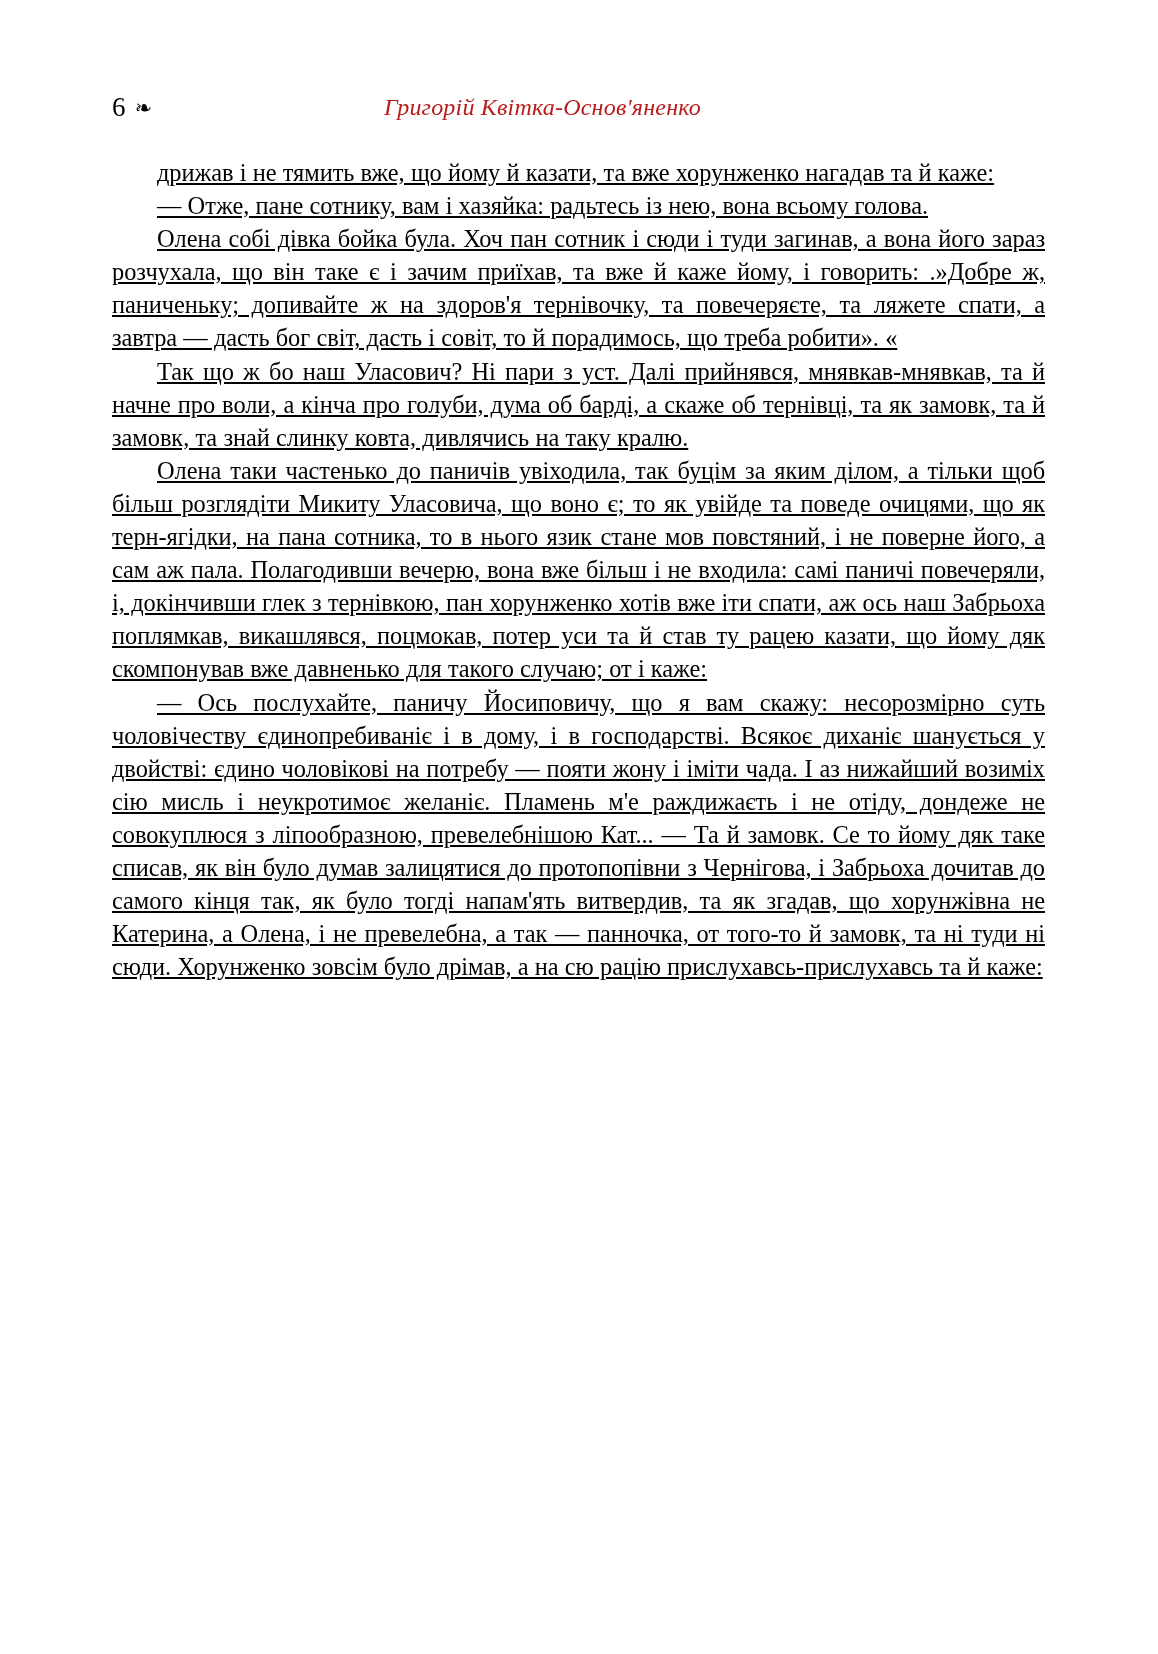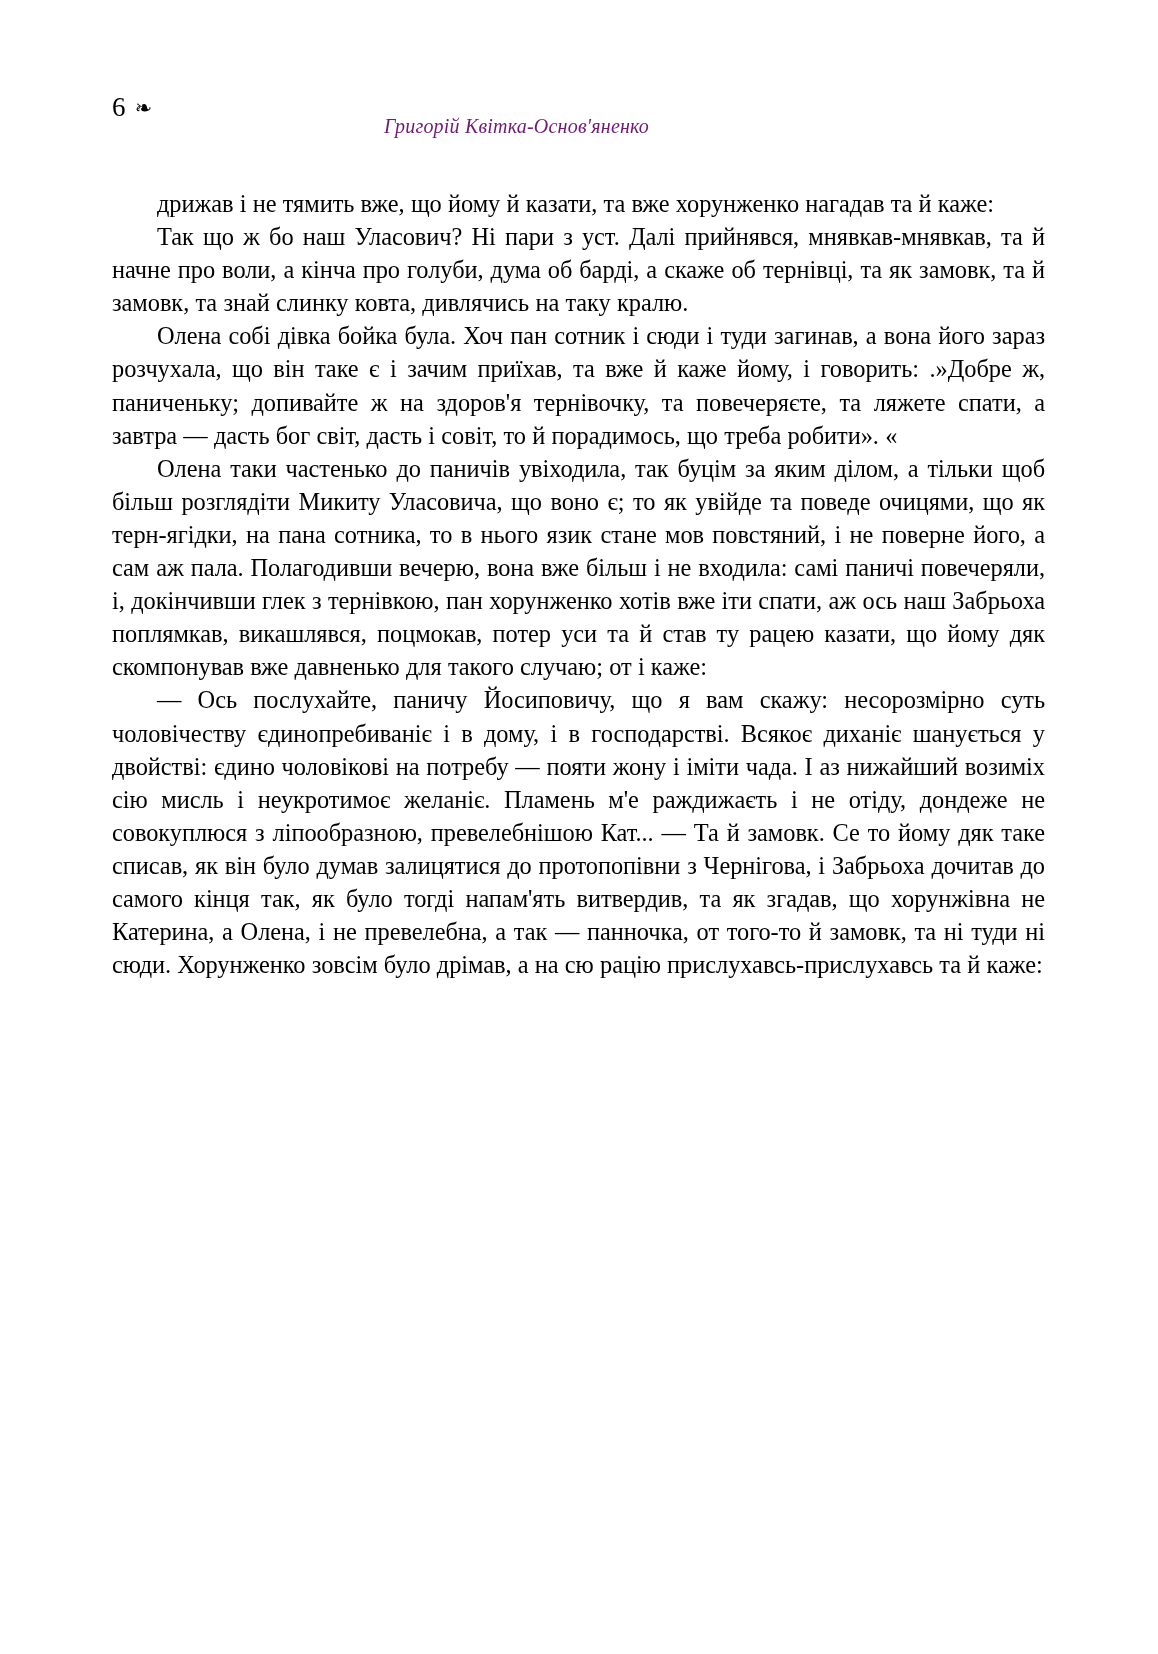--- a/index.html
+++ b/index.html
@@ -42,36 +42,37 @@
   .fleuron {
     font-family: "DejaVu Sans", sans-serif;
     font-size: 21px;
     line-height: 30px;
     color: #000;
     transform: translateY(-1px);
   }
   .head-author {
     position: absolute;
     left: 272px;
-    top: 19px;
+    top: 0;
     font-family: "Liberation Serif", "DejaVu Serif", serif;
     font-style: italic;
-    font-size: 20px;
+    font-size: 24px;
     line-height: 30px;
     letter-spacing: 0.2px;
     white-space: nowrap;
-    color: #701a75;
+    color: #b91c1c;
   }
 
   
   .textblock {
     position: absolute;
     left: 112px;
-    top: 187px;
+    top: 156px;
     width: 933px;
+    text-decoration: underline;
   }
   .para {
     margin: 0;
     text-indent: 45px;
     text-align: justify;
     font-size: 24.4px;
     line-height: 33.1px;
     letter-spacing: -0.05px;
     word-spacing: 0.2px;
     -webkit-hyphens: none;
@@ -87,19 +88,20 @@
   <div class="running-head">
     <div class="folio-group">
       <span class="folio">6</span>
       <span class="fleuron">❧</span>
     </div>
     <div class="head-author">Григорій Квітка-Основ'яненко</div>
   </div>
 
   <div class="textblock">
     <p class="para">дрижав і не тямить вже, що йому й казати, та вже хорунженко нагадав та й каже:</p>
+    <p class="para">— Отже, пане сотнику, вам і хазяйка: радьтесь із нею, вона всьому голова.</p>
+    <p class="para">Олена собі дівка бойка була. Хоч пан сотник і сюди і туди загинав, а вона його зараз розчухала, що він таке є і зачим приїхав, та вже й каже йому, і говорить: .»Добре ж, паниченьку; допивайте ж на здоров'я тернівочку, та повечеряєте, та ляжете спати, а завтра — дасть бог світ, дасть і совіт, то й порадимось, що треба робити». «</p>
     <p class="para">Так що ж бо наш Уласович? Ні пари з уст. Далі прийнявся, мнявкав-мнявкав, та й начне про воли, а кінча про голуби, дума об барді, а скаже об тернівці, та як замовк, та й замовк, та знай слинку ковта, дивлячись на таку кралю.</p>
-    <p class="para">Олена собі дівка бойка була. Хоч пан сотник і сюди і туди загинав, а вона його зараз розчухала, що він таке є і зачим приїхав, та вже й каже йому, і говорить: .»Добре ж, паниченьку; допивайте ж на здоров'я тернівочку, та повечеряєте, та ляжете спати, а завтра — дасть бог світ, дасть і совіт, то й порадимось, що треба робити». «</p>
     <p class="para">Олена таки частенько до паничів увіходила, так буцім за яким ділом, а тільки щоб більш розглядіти Микиту Уласовича, що воно є; то як увійде та поведе очицями, що як терн-ягідки, на пана сотника, то в нього язик стане мов повстяний, і не поверне його, а сам аж пала. Полагодивши вечерю, вона вже більш і не входила: самі паничі повечеряли, і, докінчивши глек з тернівкою, пан хорунженко хотів вже іти спати, аж ось наш Забрьоха поплямкав, викашлявся, поцмокав, потер уси та й став ту рацею казати, що йому дяк скомпонував вже давненько для такого случаю; от і каже:</p>
     <p class="para">— Ось послухайте, паничу Йосиповичу, що я вам скажу: несорозмірно суть чоловічеству єдинопребиваніє і в дому, і в господарстві. Всякоє диханіє шанується у двойстві: єдино чоловікові на потребу — пояти жону і іміти чада. І аз нижайший возиміх сію мисль і неукротимоє желаніє. Пламень м'е раждижаєть і не отіду, дондеже не совокуплюся з ліпообразною, превелебнішою Кат... — Та й замовк. Се то йому дяк таке списав, як він було думав залицятися до протопопівни з Чернігова, і Забрьоха дочитав до самого кінця так, як було тогді напам'ять витвердив, та як згадав, що хорунжівна не Катерина, а Олена, і не превелебна, а так — панночка, от того-то й замовк, та ні туди ні сюди. Хорунженко зовсім було дрімав, а на сю рацію прислухавсь-прислухавсь та й каже:</p>
   </div>
 
 </div>
 
 </body></html>

